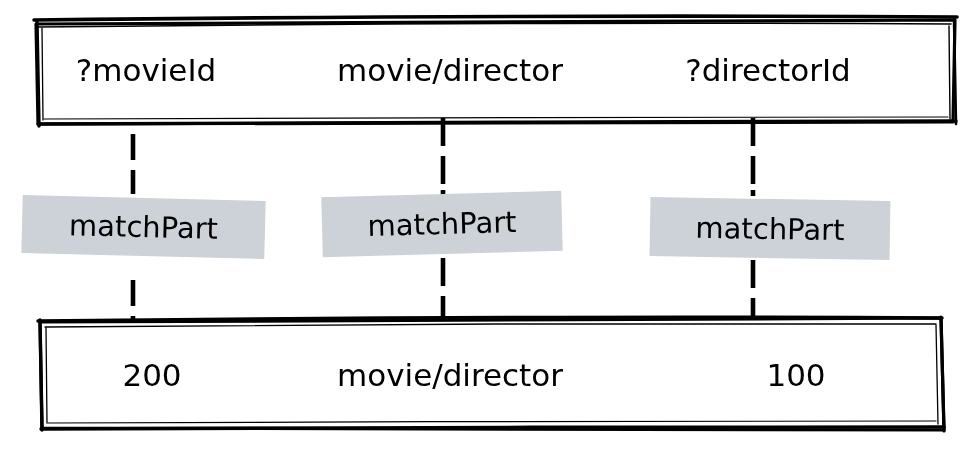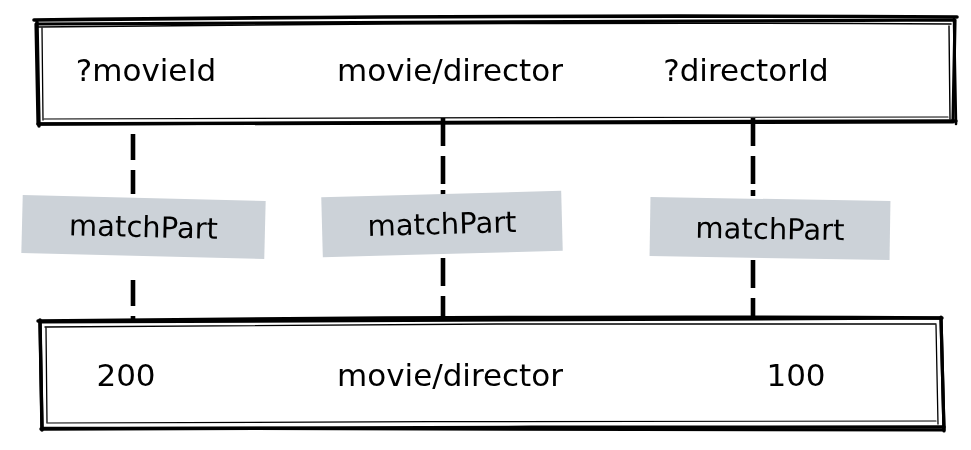--- a/index.html
+++ b/index.html
@@ -131,33 +131,33 @@
       <line x1="753" y1="190" x2="753" y2="196"></line>
       <line x1="753" y1="260" x2="753" y2="288"></line>
       <line x1="753" y1="298" x2="753" y2="320"></line>
     </g>
   </svg>
 
   <div class="hand-text pattern-label" style="left:146px;">?movieId</div>
 
   <div class="hand-text pattern-label" style="left:450px;">movie/director</div>
 
-  <div class="hand-text pattern-label" style="left:746px;">?directorId</div>
+  <div class="hand-text pattern-label" style="left:768px;">?directorId</div>
 
   <div class="chip" id="chip-0">
     <span class="chip-label">matchPart</span>
   </div>
 
   <div class="chip" id="chip-1">
     <span class="chip-label">matchPart</span>
   </div>
 
   <div class="chip" id="chip-2">
     <span class="chip-label">matchPart</span>
   </div>
 
-  <div class="hand-text fact-label" style="left:126px;">200</div>
+  <div class="hand-text fact-label" style="left:152px;">200</div>
 
   <div class="hand-text fact-label" style="left:450px;">movie/director</div>
 
   <div class="hand-text fact-label" style="left:796px;">100</div>
 
 </div>
 
 </body></html>

